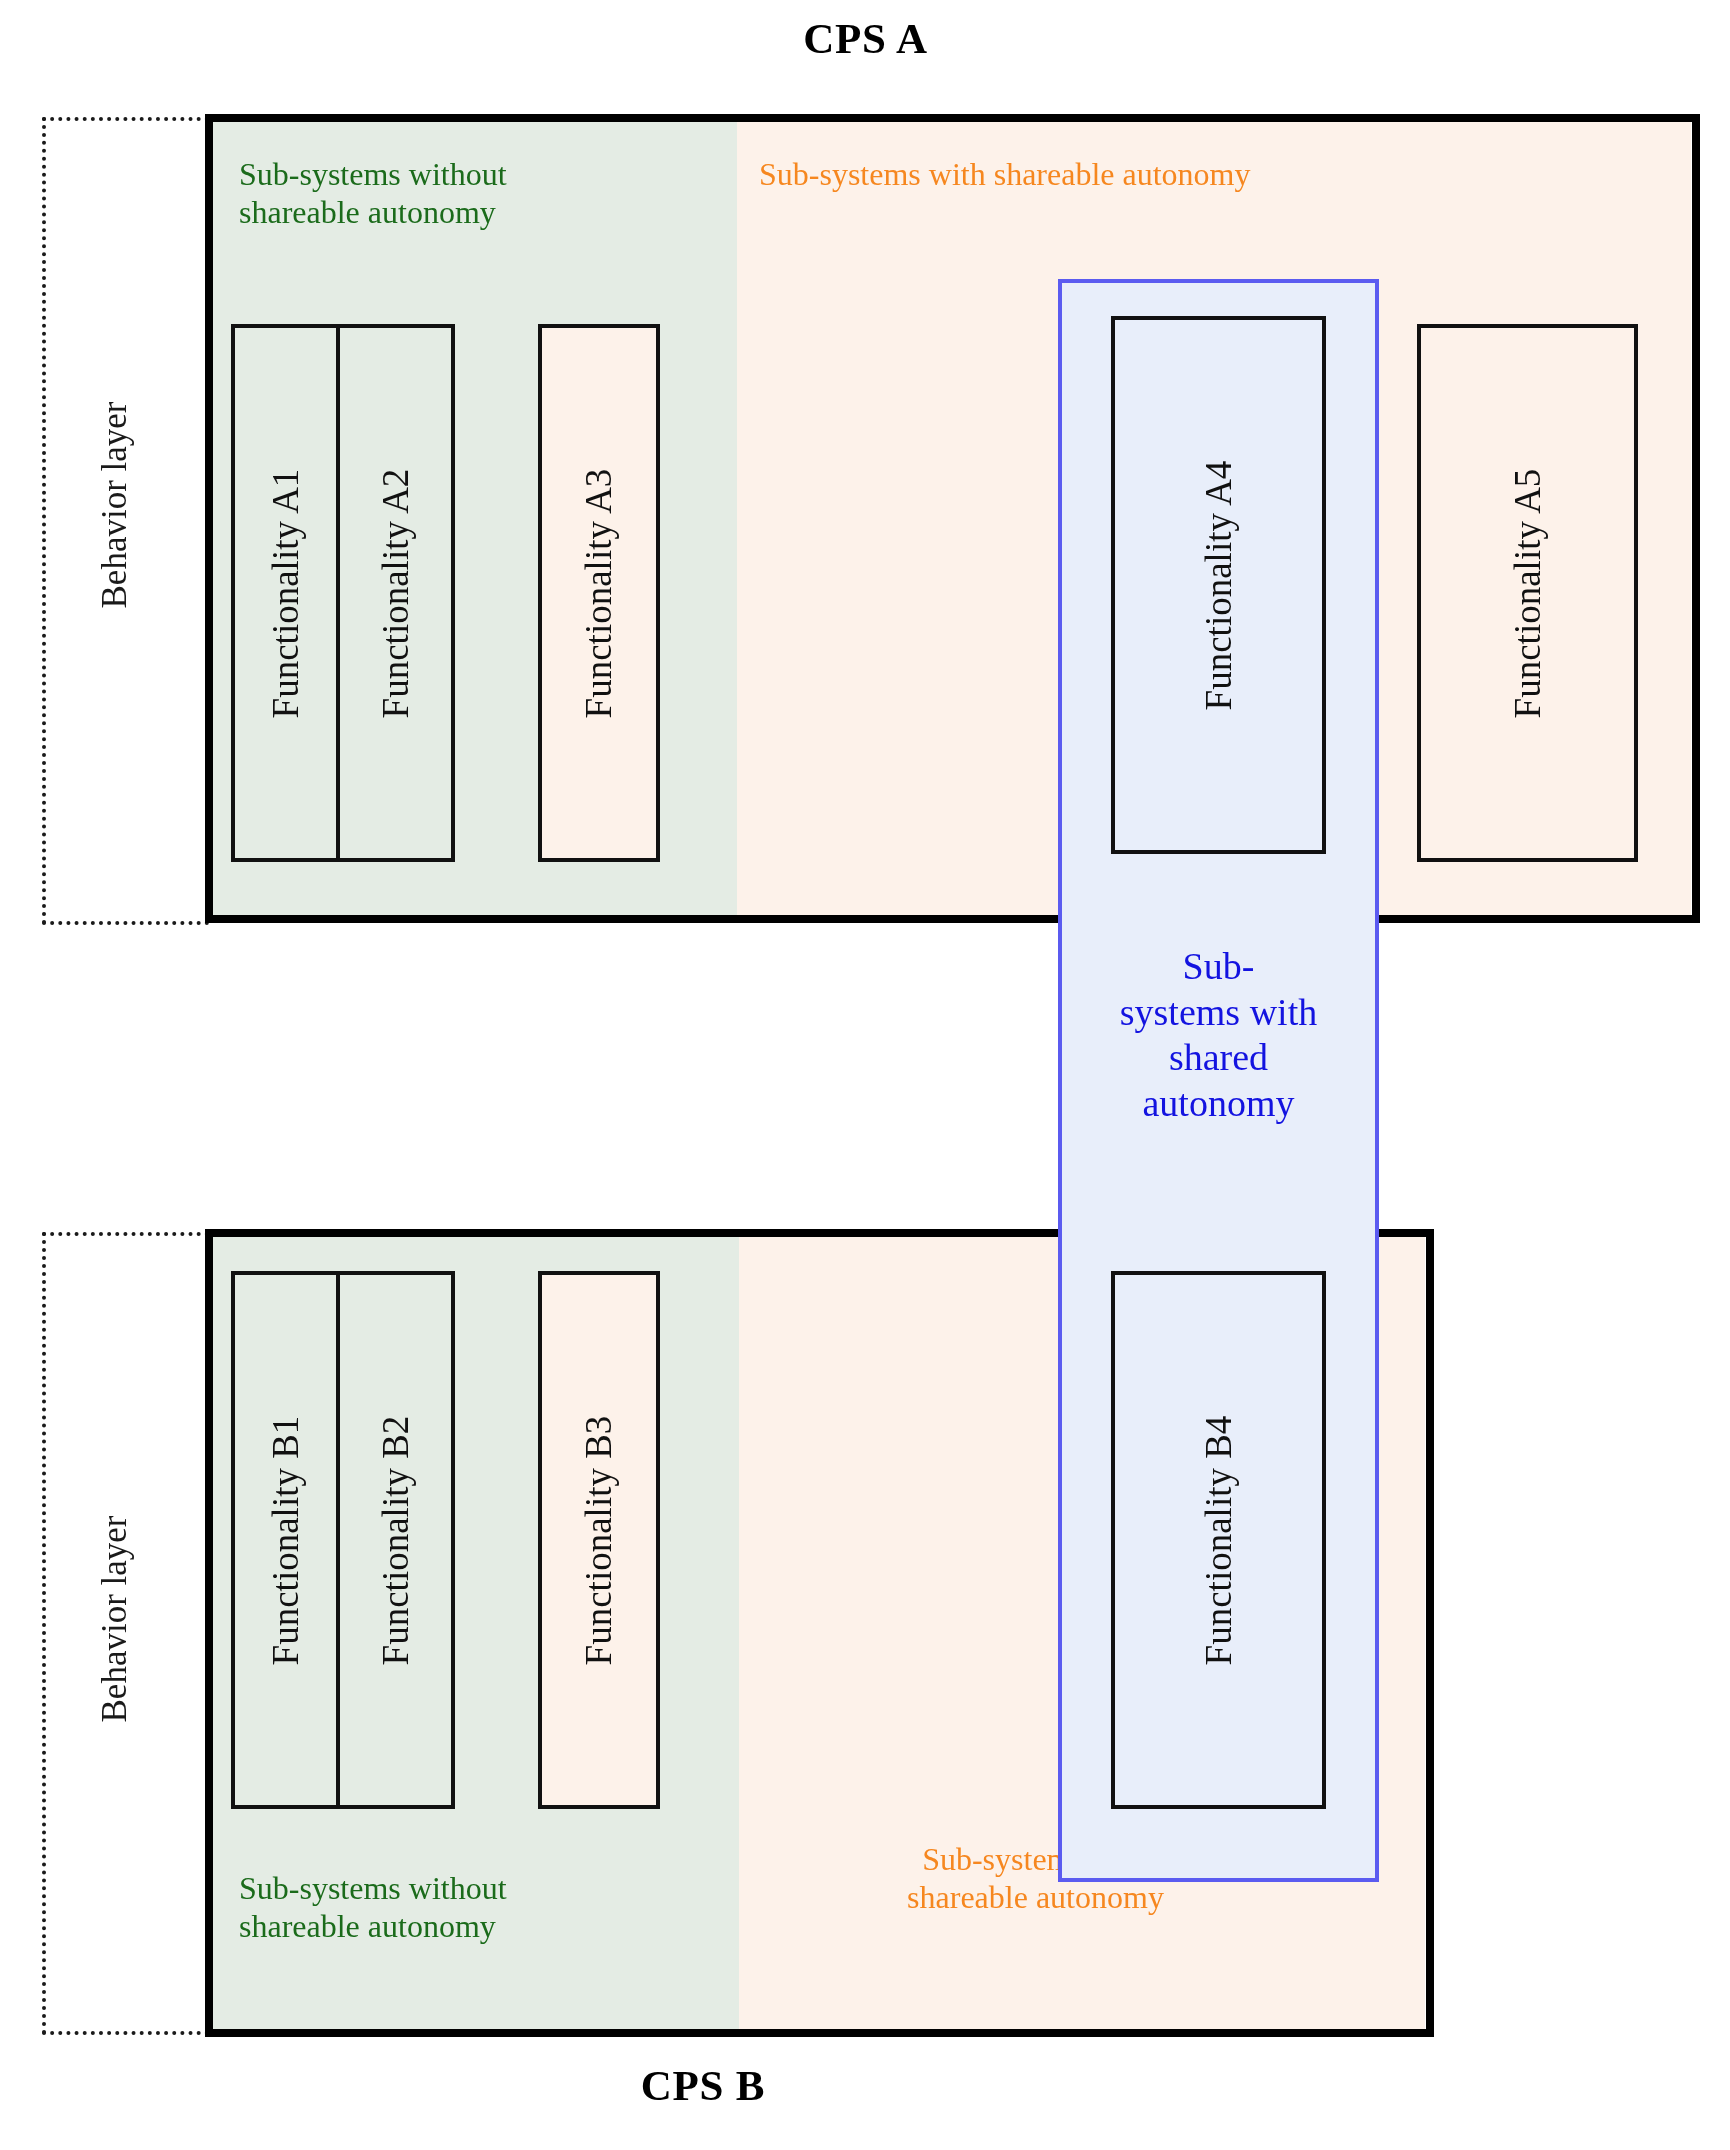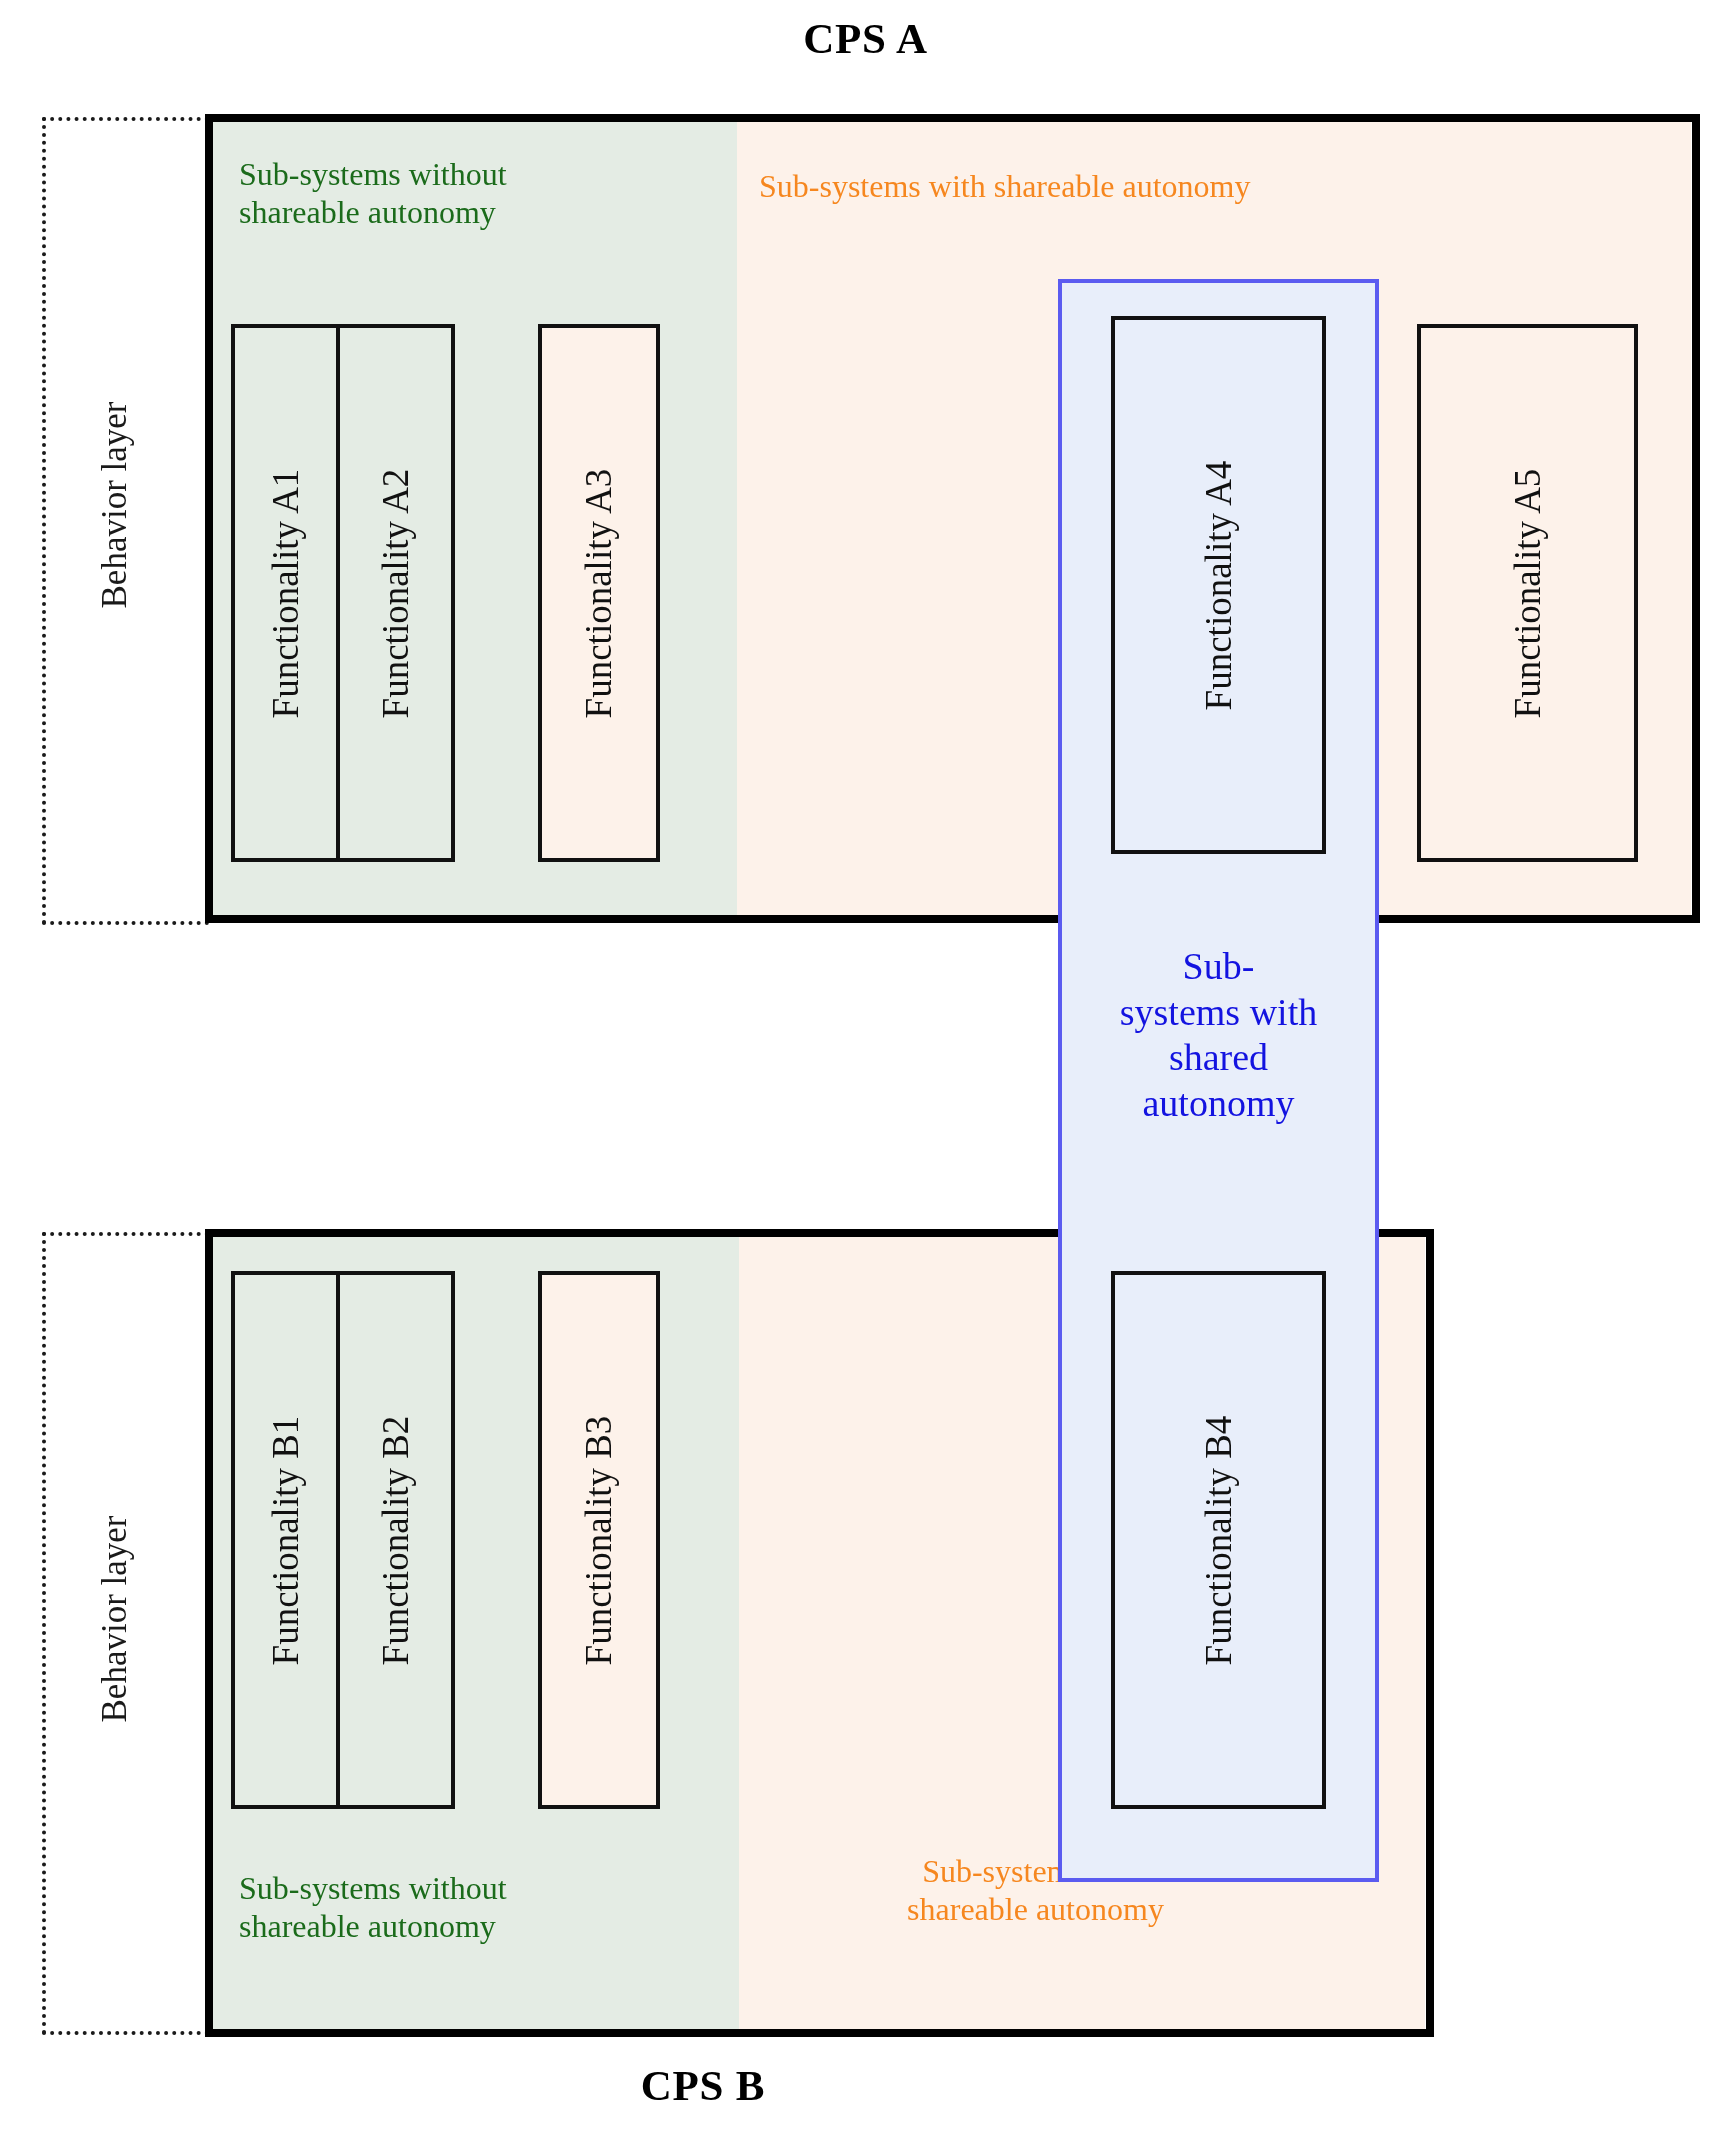--- a/index.html
+++ b/index.html
@@ -79,21 +79,21 @@
 
   
   .zone-caption {
     position: absolute;
     font-size: 32px;
     line-height: 1.18;
     white-space: pre-line;
     text-align: left;
   }
   .caption-green  { color: #1b6b1b; }
-  .caption-orange { color: #f6871f; margin-top: 12px; }
+  .caption-orange { color: #f6871f; }
 
   
   .func-box {
     position: absolute;
     border: 4.8px solid #111111;
     display: flex;
     align-items: center;
     justify-content: center;
     overflow: hidden;
   }

